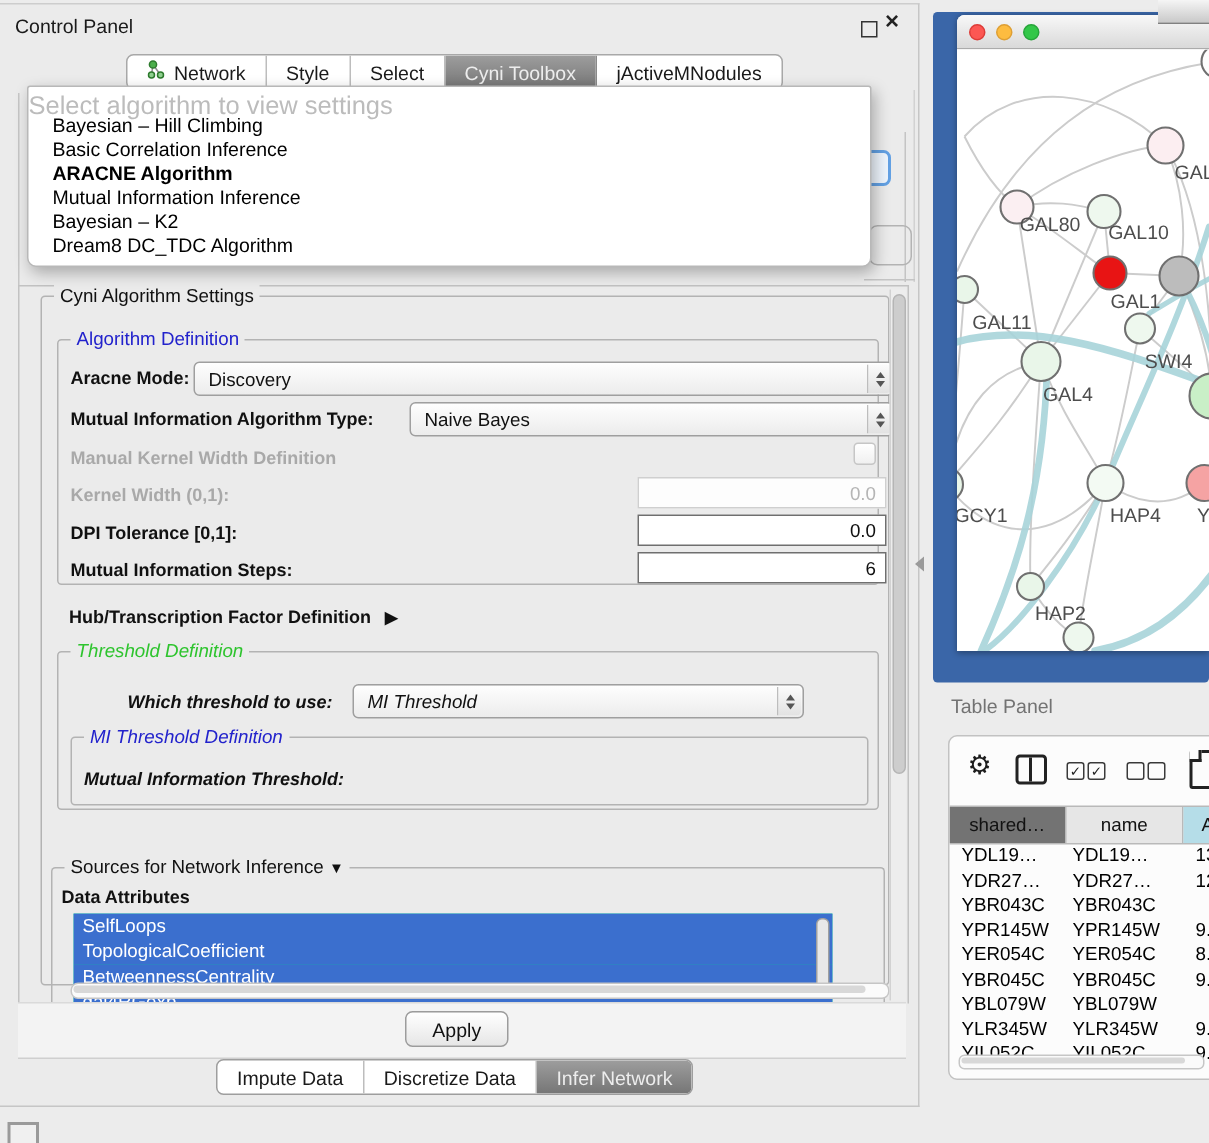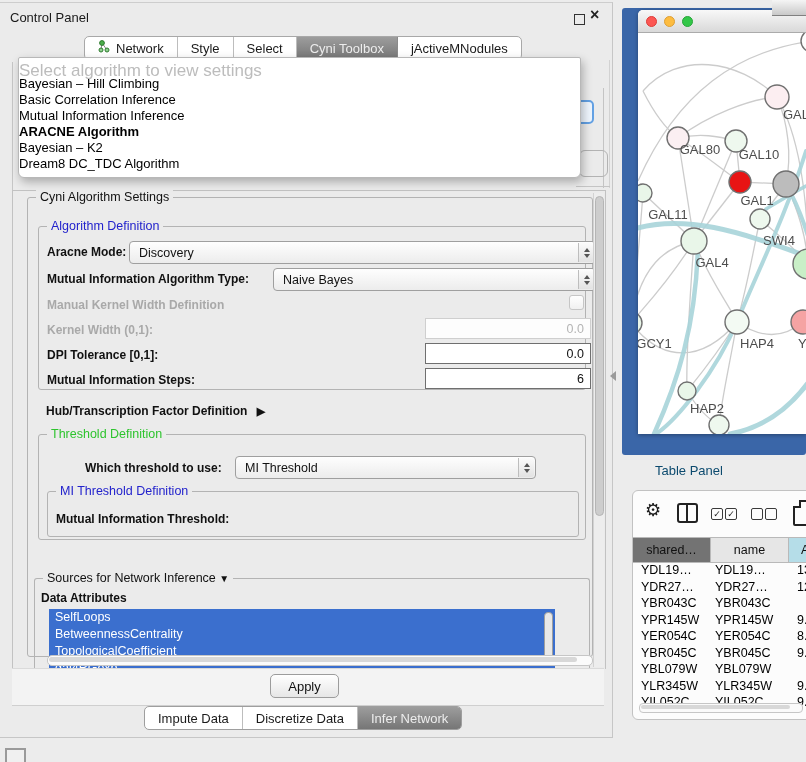--- a/index.html
+++ b/index.html
@@ -26,21 +26,21 @@
   #frag-spinner{left:576px;top:100px;width:14px;height:20px;border:2px solid #63a1e4;border-radius:5px;background:#eef5fd;}
   #frag-vline1{left:603px;top:88px;width:1px;height:100px;background:#c4c4c4;}
   #frag-vline2{left:609px;top:60px;width:1px;height:128px;background:#d2d2d2;}
   #frag-box{left:579px;top:150px;width:27px;height:25px;border:1px solid #b3b3b3;border-radius:6px;}
   #frag-hline{left:576px;top:186px;width:34px;height:1px;background:#c4c4c4;}
 
   
   #algo-popup{left:18px;top:57px;width:561px;height:116px;background:#fff;border:1px solid #b8b8b8;
               border-radius:2px 2px 6px 6px;box-shadow:2px 4px 10px rgba(0,0,0,.28);z-index:60;padding-top:3px;}
   .popup-header{text-align:left;color:#bcbcbc;font-size:17px;height:15px;}
-  .algo-item{font-size:13px;line-height:16px;padding-left:0;color:#000;white-space:nowrap;}
+  .algo-item{font-size:13px;line-height:16px;padding-left:16px;color:#000;white-space:nowrap;}
   .algo-item.bold{font-weight:bold;}
 
   
   #settings{left:12px;top:190px;width:592px;height:478px;background:#ebebeb;
             border:1px solid #c2c2c2;border-bottom:none;}
   .groupbox{position:absolute;border:1px solid #b3b3b3;border-radius:3px;}
   .gb-title{position:absolute;top:-8px;left:8px;background:#ebebeb;padding:0 4px;font-size:12.5px;
             color:#111;white-space:nowrap;}
   .gb-title.blue{color:#2222cc;}
   .gb-title.green{color:#2ec42e;}
@@ -89,21 +89,21 @@
   .tl.yellow{background:#fdbc40;border:1px solid #de9f34;box-sizing:border-box;}
   .tl.green{background:#33c748;border:1px solid #27a53a;box-sizing:border-box;}
   #net-canvas{position:relative;width:168px;height:401px;background:#fff;overflow:hidden;}
   .node-label{font-family:"Liberation Sans",sans-serif;font-size:13px;fill:#4d4d4d;}
   #frag-winbar{left:772px;top:0;width:34px;height:15px;background:linear-gradient(#f5f5f5,#c9c9c9);
                border-bottom:1px solid #808080;z-index:20;}
   #splitter-dot{left:610px;top:371px;width:0;height:0;border-top:5px solid transparent;
                 border-bottom:5px solid transparent;border-right:6px solid #9a9a9a;}
 
   
-  #table-title{left:634px;top:463px;font-size:13px;color:#0c4a6e;margin-left:21px;}
+  #table-title{left:634px;top:463px;font-size:13px;color:#737373;}
   #table-card{left:632px;top:490px;width:180px;height:228px;background:#fcfcfc;border:1px solid #c2c2c2;
               border-radius:6px;overflow:hidden;}
   #tp-gear{position:absolute;left:12px;top:8px;font-size:18px;color:#1d1d1d;line-height:22px;}
   #tp-split{position:absolute;left:44px;top:12px;width:17px;height:16px;border:2px solid #222;border-radius:3px;}
   #tp-split::after{content:"";position:absolute;left:7px;top:0;width:2px;height:16px;background:#222;}
   .mini-cb{position:absolute;width:10px;height:10px;border:1.5px solid #3a3a3a;border-radius:2px;
            font-size:9px;line-height:10px;text-align:center;color:#222;}
   #tp-doc{position:absolute;left:160px;top:9px;width:20px;height:22px;border:2px solid #222;border-radius:2px;}
   #tp-doc::after{content:"";position:absolute;left:-2px;top:-2px;width:6px;height:6px;background:#fcfcfc;border-right:2px solid #222;border-bottom:2px solid #222;}
   #thead{position:absolute;left:0;top:46px;width:100%;height:24px;display:flex;font-size:12.5px;
@@ -166,22 +166,22 @@
   <div class="abs" id="frag-vline1"></div>
   <div class="abs" id="frag-vline2"></div>
   <div class="abs" id="frag-box"></div>
   <div class="abs" id="frag-hline"></div>
 
   <div class="abs" id="algo-popup">
     <div class="popup-header">Select algorithm to view settings</div>
     <div>
         <div class="algo-item">Bayesian – Hill Climbing</div>
         <div class="algo-item">Basic Correlation Inference</div>
+        <div class="algo-item bold">ARACNE Algorithm</div>
         <div class="algo-item">Mutual Information Inference</div>
-        <div class="algo-item bold">ARACNE Algorithm</div>
         <div class="algo-item">Bayesian – K2</div>
         <div class="algo-item">Dream8 DC_TDC Algorithm</div>
       </div>
   </div>
 
   <div class="abs" id="settings">
 
     <div class="groupbox" id="grp-main" style="left:14px;top:6px;width:564px;height:458px;">
       <span class="gb-title">Cyni Algorithm Settings</span>
 
@@ -223,21 +223,21 @@
         <div class="tfield" style="left:386px;top:141px;width:158px;height:19px;">
           <span>6</span>
         </div>
       </div>
 
       <div class="hub-row" style="left:18px;top:206px;">
         <span>Hub/Transcription Factor Definition</span>
         <span class="hub-arrow">▶</span>
       </div>
 
-      <div class="groupbox" style="left:10px;top:236px;width:546px;height:104px;">
+      <div class="groupbox" style="left:10px;top:236px;width:546px;height:104px;font-style:italic;">
         <span class="gb-title green">Threshold Definition</span>
 
         <span class="lbl" style="left:46px;top:26px;">Which threshold to use:</span>
         <div class="combo" style="left:196px;top:21px;width:290px;height:21px;">
           <span>MI Threshold</span>
           <span class="spin">
               <i class="tri-up"></i>
               <i class="tri-dn"></i>
             </span>
         </div>
@@ -250,22 +250,22 @@
 
       <div class="groupbox" style="left:6px;top:356px;width:554px;height:104px;border-bottom:none;margin-top:24px;">
         <span class="gb-title">
           <span>Sources for Network Inference</span>
           <span style="font-size:10px;"> ▼</span>
         </span>
         <span class="lbl" style="left:6px;top:12px;">Data Attributes</span>
         <div id="attr-list">
           <div>
               <div class="attr-item">SelfLoops</div>
+              <div class="attr-item">TopologicalCoefficient</div>
               <div class="attr-item">BetweennessCentrality</div>
-              <div class="attr-item">TopologicalCoefficient</div>
               <div class="attr-item">gal4RGexp</div>
             </div>
           <div id="attr-vscroll"></div>
         </div>
       </div>
     </div>
 
     <div class="abs" id="set-hscroll">
         <div class="thumb"></div>
       </div>

